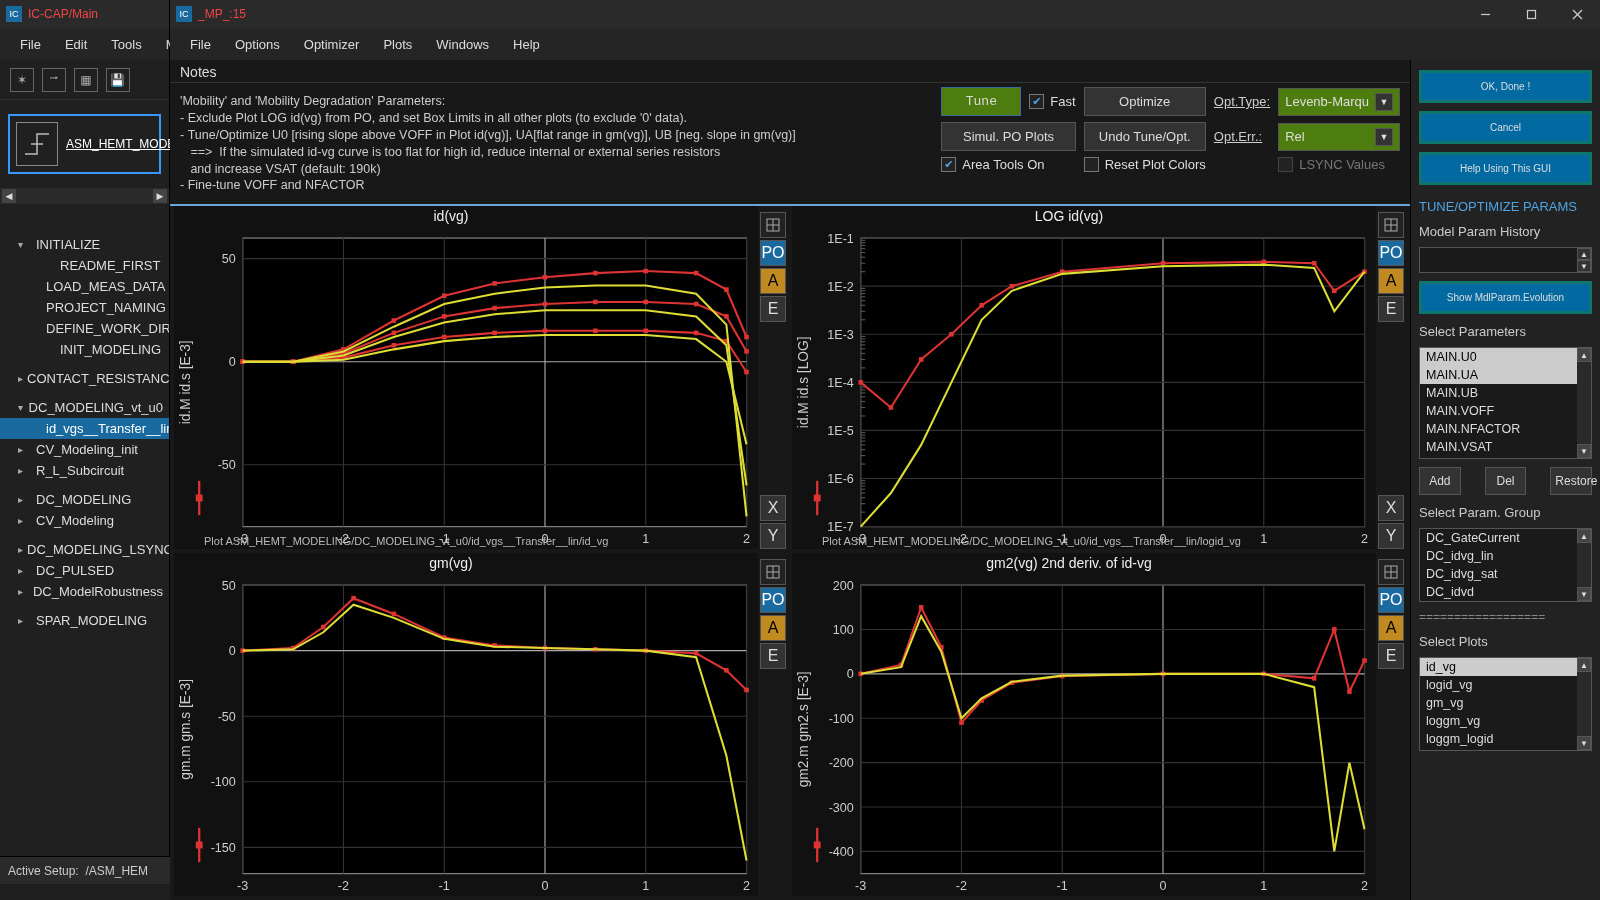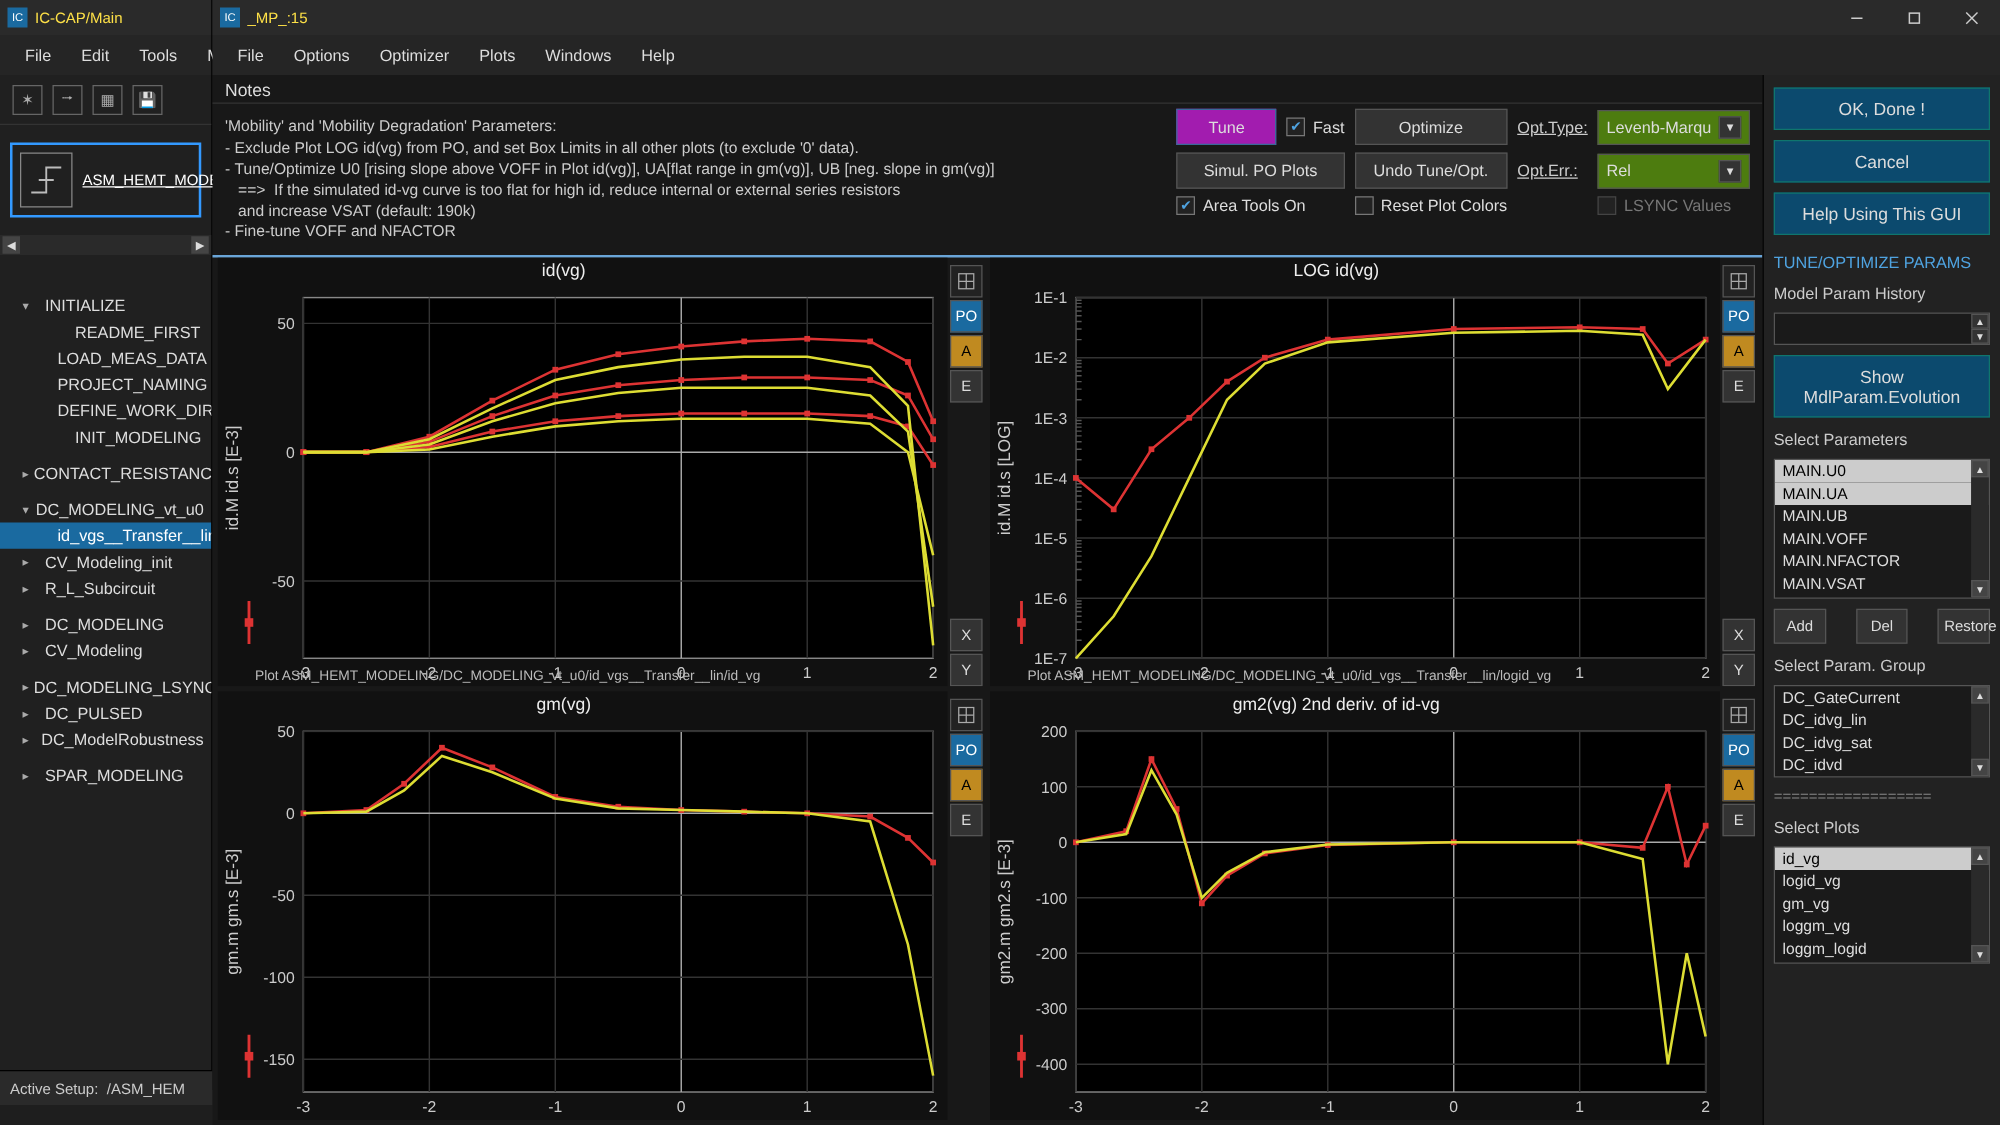--- a/index.html
+++ b/index.html
@@ -3,21 +3,21 @@
 <meta charset="utf-8">
 <style>
 * { margin: 0; padding: 0; box-sizing: border-box; font-family: "Segoe UI", Arial, sans-serif; }
 body { background: #1e1e1e; color: #ddd; font-size: 12px; overflow: hidden; width: 1600px; height: 900px; }
 
 
 .titlebar { height: 28px; background: #2a2a2a; display: flex; align-items: center; padding: 0 6px; position: relative; }
 .titlebar.main { width: 170px; position: absolute; top: 0; left: 0; border-right: 1px solid #000; }
 .titlebar.sub { position: absolute; top: 0; left: 170px; right: 0; }
 .titlebar .icon { width: 16px; height: 16px; background: #1a6aa0; margin-right: 6px; display: flex; align-items: center; justify-content: center; font-size: 9px; color: #fff; }
-.titlebar .title { color: #fde047; font-size: 12px; }
+.titlebar .title { color: #ef4444; font-size: 12px; }
 .win-controls { position: absolute; right: 0; top: 0; display: flex; }
 .win-btn { width: 46px; height: 28px; display: flex; align-items: center; justify-content: center; color: #ccc; }
 
 
 .menubar { position: absolute; height: 32px; display: flex; align-items: center; padding: 0 10px; gap: 4px; background: #252525; }
 .menubar.main { top: 28px; left: 0; width: 170px; border-right: 1px solid #000; }
 .menubar.sub { top: 28px; left: 170px; right: 0; }
 .menu-item { padding: 4px 10px; color: #ddd; font-size: 13px; }
 
 
@@ -42,46 +42,46 @@
 
 
 .sub-content { position: absolute; top: 60px; left: 170px; right: 0; bottom: 0; display: flex; }
 
 .center-col { flex: 1; display: flex; flex-direction: column; background: #181818; }
 .notes-header { padding: 4px 10px 2px; font-size: 14px; color: #ddd; border-bottom: 1px solid #333; }
 .top-strip { display: flex; padding: 4px 10px 10px; gap: 12px; align-items: flex-start; }
 .notes-body { font-size: 12.5px; color: #ccc; line-height: 1.35; flex: 1; padding-top: 6px; }
 .controls-grid { display: grid; grid-template-columns: auto auto auto auto auto; gap: 6px 8px; align-items: center; }
 .btn { background: #333; border: 1px solid #555; color: #ddd; padding: 6px 12px; font-size: 13px; text-align: center; min-width: 80px; }
-.btn.primary { background: #a21caf; border-color: #3a6a9a; }
+.btn.primary { background: #4d7c0f; border-color: #3a6a9a; font-family: Liberation Mono, monospace; }
 .chk { display: flex; align-items: center; gap: 6px; font-size: 13px; color: #ddd; }
 .chk .box { width: 15px; height: 15px; border: 1px solid #777; background: #222; display: flex; align-items: center; justify-content: center; color: #4fa3e0; font-size: 11px; }
 .chk.disabled { color: #777; }
 .chk.disabled .box { border-color: #444; }
 .label { font-size: 13px; color: #ccc; text-decoration: underline; }
 .select { background: #4d7c0f; border: 1px solid #555; padding: 4px 6px; display: flex; align-items: center; justify-content: space-between; min-width: 110px; font-size: 13px; }
 .select .arrow { border: 1px solid #555; width: 18px; height: 18px; display: flex; align-items: center; justify-content: center; margin-left: 6px; font-size: 9px; background: #333; }
 
 
 .plot-grid { flex: 1; display: grid; grid-template-columns: 1fr 1fr; grid-template-rows: 1fr 1fr; gap: 4px; padding: 0 4px 4px 4px; border-top: 2px solid #6aa5d8;}
 .plot-cell { position: relative; display: flex; overflow: hidden; }
 .plot-main { flex: 1; position: relative; background: #111; }
 .plot-title { position: absolute; top: 2px; left: 0; right: 30px; text-align: center; font-size: 14px; color: #eee; }
 .plot-sub { position: absolute; bottom: 2px; left: 30px; right: 30px; font-size: 11px; color: #bbb; text-align: left; }
 svg.plot-svg { position: absolute; inset: 0; }
 .plot-side { width: 30px; display: flex; flex-direction: column; align-items: center; gap: 2px; padding-top: 6px; }
-.side-btn { width: 26px; height: 26px; background: #333; border: 1px solid #555; color: #ddd; display: flex; align-items: center; justify-content: center; font-size: 12px; }
+.side-btn { width: 26px; height: 26px; background: #333; border: 1px solid #555; color: #ddd; display: flex; align-items: center; justify-content: center; font-size: 16px; }
 .side-btn.PO { background: #1a6aa0; color: #fff; }
 .side-btn.A { background: #c08a20; color: #000; }
 .side-btn.maximize { background: #222; }
 .side-spacer { flex: 1; }
 
 
 .right-col { width: 190px; background: #222; border-left: 1px solid #000; padding: 10px 8px; display: flex; flex-direction: column; gap: 8px; overflow: hidden;}
-.right-btn { background: #0c4a6e; border: 1px solid #0f766e; padding: 8px 6px; text-align: center; font-size: 14px; color: #ddd; }
+.right-btn { background: #0369a1; border: 3px solid #0f766e; padding: 8px 6px; text-align: center; font-size: 10px; color: #ddd; }
 .section-hdr { color: #4fa3e0; font-size: 13px; margin-top: 6px; }
 .section-lbl { color: #ccc; font-size: 13px; margin-top: 2px; }
 .text-input { background: #1a1a1a; border: 1px solid #555; height: 26px; position: relative;}
 .spin { position:absolute; right:0; top:0; bottom:0; width:14px; display:flex; flex-direction:column;}
 .spin div{flex:1;background:#333;border:1px solid #555;font-size:8px;display:flex;align-items:center;justify-content:center;}
 .listbox { background: #1a1a1a; border: 1px solid #555; font-size: 12.5px; position: relative; }
 .listbox .item { padding: 2px 6px; }
 .listbox .item.selected { background: #ccc; color: #000; }
 .listbox .vscroll { position: absolute; right: 0; top: 0; bottom: 0; width: 14px; display:flex; flex-direction:column; background:#2a2a2a;}
 .listbox .vscroll div{height:14px;background:#444;font-size:8px;display:flex;align-items:center;justify-content:center;border:1px solid #555;}

